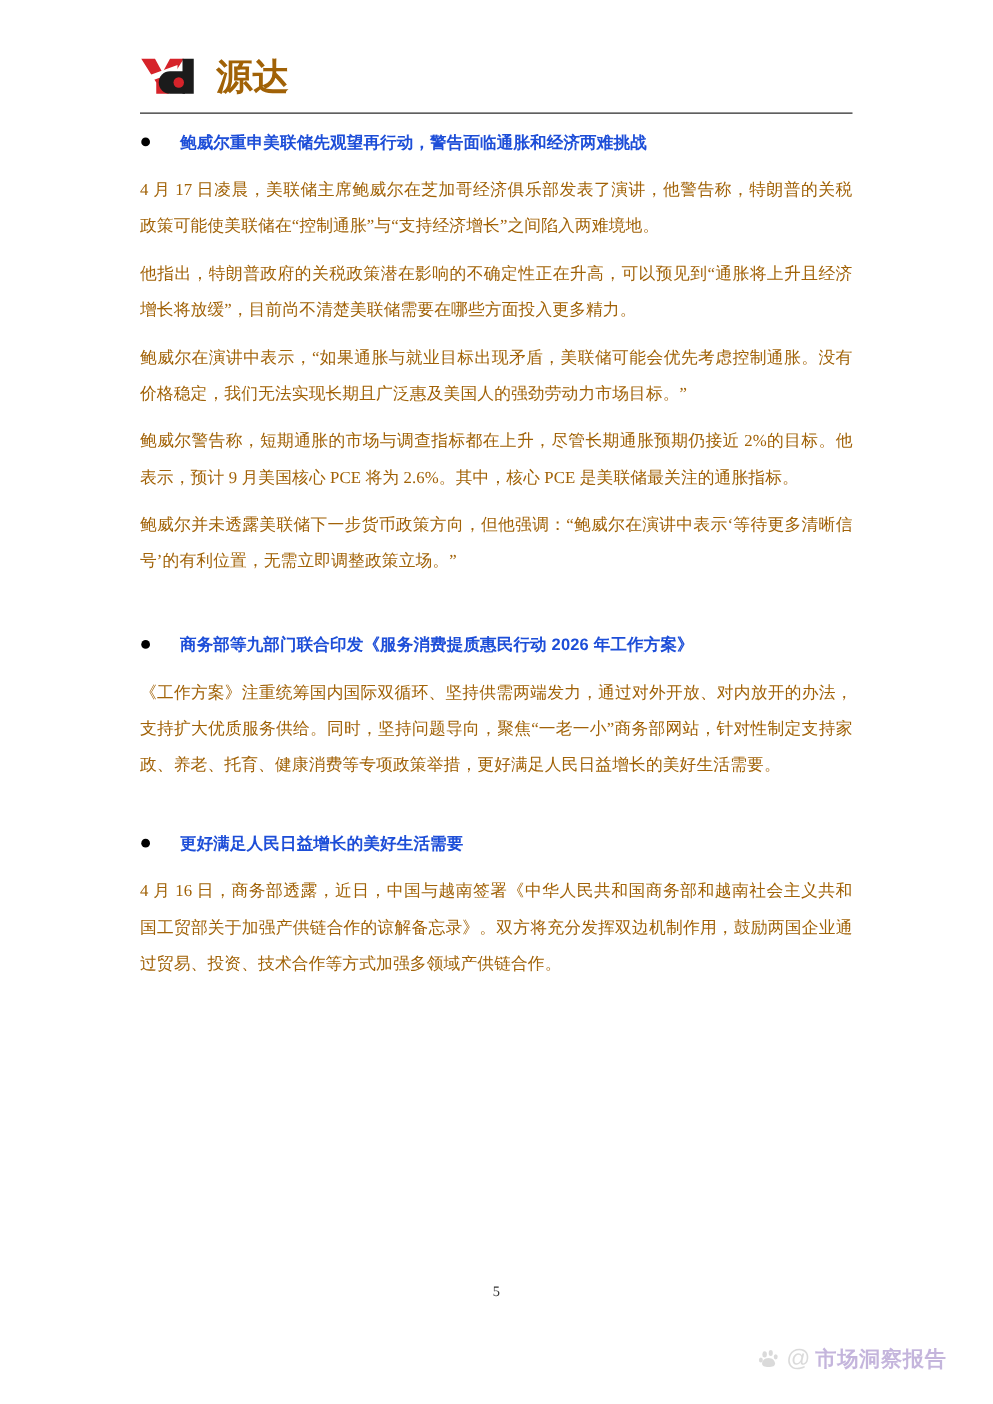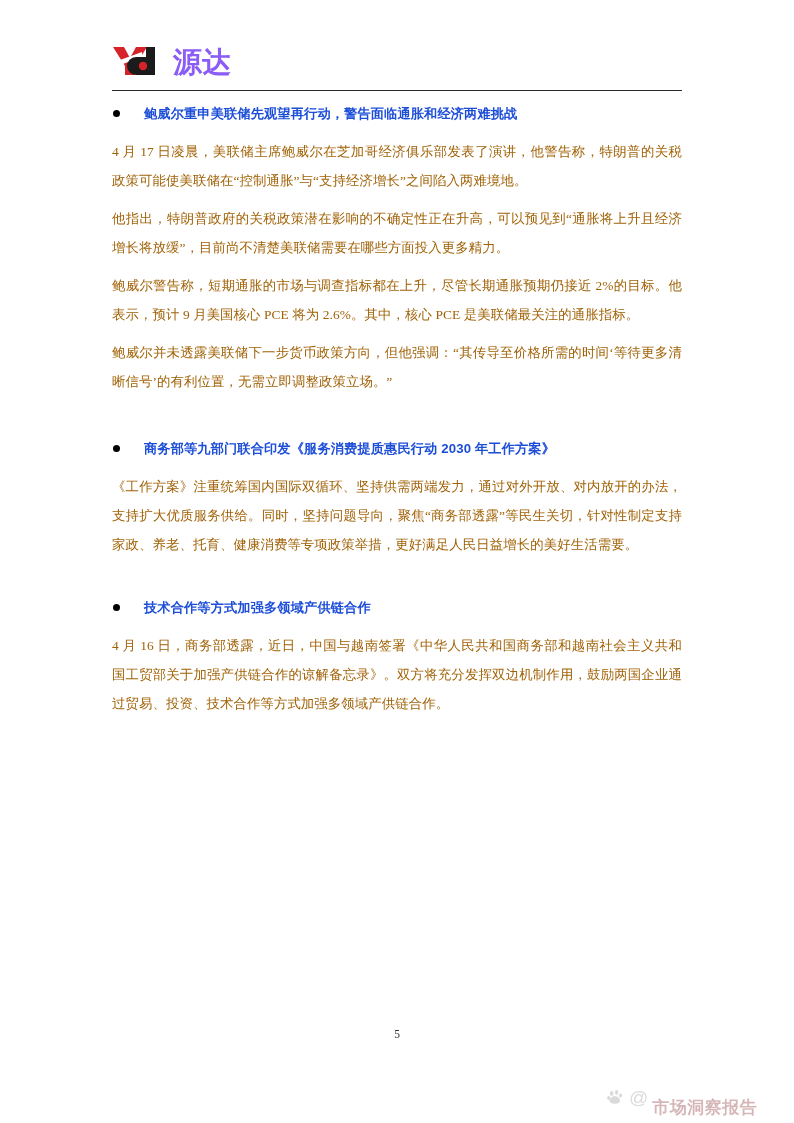--- a/index.html
+++ b/index.html
@@ -44,21 +44,21 @@
     height: 30px;
     width: 54px;
   }
   .logo-mark svg { display: block; }
   .logo-cn {
     font-family: "Liberation Sans", "DejaVu Sans", sans-serif;
     font-weight: 700;
     font-size: 29px;
     line-height: 30px;
     letter-spacing: 0px;
-    color: #8b5cf6;
+    color: #a16207;
     position: relative;
     top: 1px;
     margin-top: 24px;
   }
   .header-rule {
     position: absolute;
     left: 112px;
     top: 90px;
     width: 570px;
     height: 0;
@@ -138,24 +138,23 @@
     font-family: "Liberation Sans", "DejaVu Sans", sans-serif;
     font-size: 19px;
     line-height: 19px;
     color: #8f8f8f;
     font-weight: 400;
   }
   .wm-text {
     font-family: "Liberation Sans", "DejaVu Sans", sans-serif;
     font-size: 17px;
     line-height: 19px;
-    color: #7f1d1d;
+    color: #4c1d95;
     font-weight: 700;
     letter-spacing: 0.5px;
-    margin-top: 20px;
   }
 </style>
 </head>
 <body>
 
 <div class="page">
 
   <div class="header">
     <div class="logo">
       <span class="logo-mark">
@@ -176,36 +175,37 @@
   <div class="header-rule"></div>
 
   <div class="content">
 
     <div class="bullet-heading">
       <span class="bullet-dot"></span>
       <span class="bullet-text">鲍威尔重申美联储先观望再行动，警告面临通胀和经济两难挑战</span>
     </div>
     <p class="para">4 月 17 日凌晨，美联储主席鲍威尔在芝加哥经济俱乐部发表了演讲，他警告称，特朗普的关税政策可能使美联储在“控制通胀”与“支持经济增长”之间陷入两难境地。</p>
     <p class="para">他指出，特朗普政府的关税政策潜在影响的不确定性正在升高，可以预见到“通胀将上升且经济增长将放缓”，目前尚不清楚美联储需要在哪些方面投入更多精力。</p>
+    <p class="para">鲍威尔在演讲中表示，“如果通胀与就业目标出现矛盾，美联储可能会优先考虑控制通胀。没有价格稳定，我们无法实现长期且广泛惠及美国人的强劲劳动力市场目标。”</p>
     <p class="para">鲍威尔警告称，短期通胀的市场与调查指标都在上升，尽管长期通胀预期仍接近 2%的目标。他表示，预计 9 月美国核心 PCE 将为 2.6%。其中，核心 PCE 是美联储最关注的通胀指标。</p>
-    <p class="para">鲍威尔并未透露美联储下一步货币政策方向，但他强调：“其传导至价格所需的时间‘等待更多清晰信号’的有利位置，无需立即调整政策立场。”</p>
+    <p class="para">鲍威尔并未透露美联储下一步货币政策方向，但他强调：“鲍威尔在演讲中表示‘等待更多清晰信号’的有利位置，无需立即调整政策立场。”</p>
 
     <div class="gap-lg"></div>
 
     <div class="bullet-heading">
       <span class="bullet-dot"></span>
-      <span class="bullet-text">商务部等九部门联合印发《服务消费提质惠民行动 2030 年工作方案》</span>
-    </div>
-    <p class="para">《工作方案》注重统筹国内国际双循环、坚持供需两端发力，通过对外开放、对内放开的办法，支持扩大优质服务供给。同时，坚持问题导向，聚焦“商务部透露”等民生关切，针对性制定支持家政、养老、托育、健康消费等专项政策举措，更好满足人民日益增长的美好生活需要。</p>
+      <span class="bullet-text">商务部等九部门联合印发《服务消费提质惠民行动 2026 年工作方案》</span>
+    </div>
+    <p class="para">《工作方案》注重统筹国内国际双循环、坚持供需两端发力，通过对外开放、对内放开的办法，支持扩大优质服务供给。同时，坚持问题导向，聚焦“一老一小”商务部网站，针对性制定支持家政、养老、托育、健康消费等专项政策举措，更好满足人民日益增长的美好生活需要。</p>
 
     <div class="gap-md"></div>
 
     <div class="bullet-heading">
       <span class="bullet-dot"></span>
-      <span class="bullet-text">技术合作等方式加强多领域产供链合作</span>
+      <span class="bullet-text">更好满足人民日益增长的美好生活需要</span>
     </div>
     <p class="para">4 月 16 日，商务部透露，近日，中国与越南签署《中华人民共和国商务部和越南社会主义共和国工贸部关于加强产供链合作的谅解备忘录》。双方将充分发挥双边机制作用，鼓励两国企业通过贸易、投资、技术合作等方式加强多领域产供链合作。</p>
 
   </div>
 
   <div class="page-number">5</div>
 
   <div class="watermark">
     <span>
       <svg class="wm-paw" width="19" height="19" viewBox="0 0 24 24" xmlns="http://www.w3.org/2000/svg">

